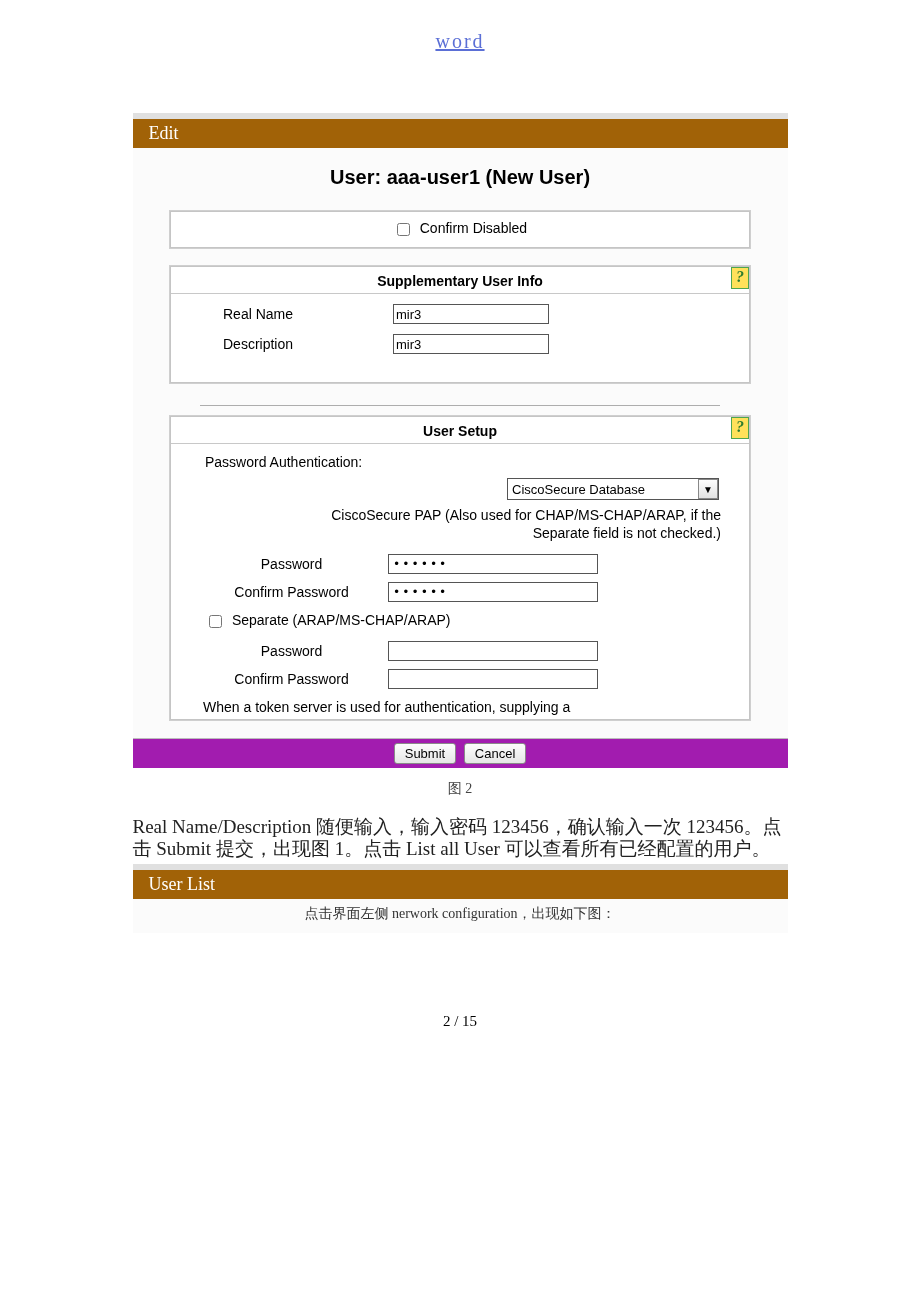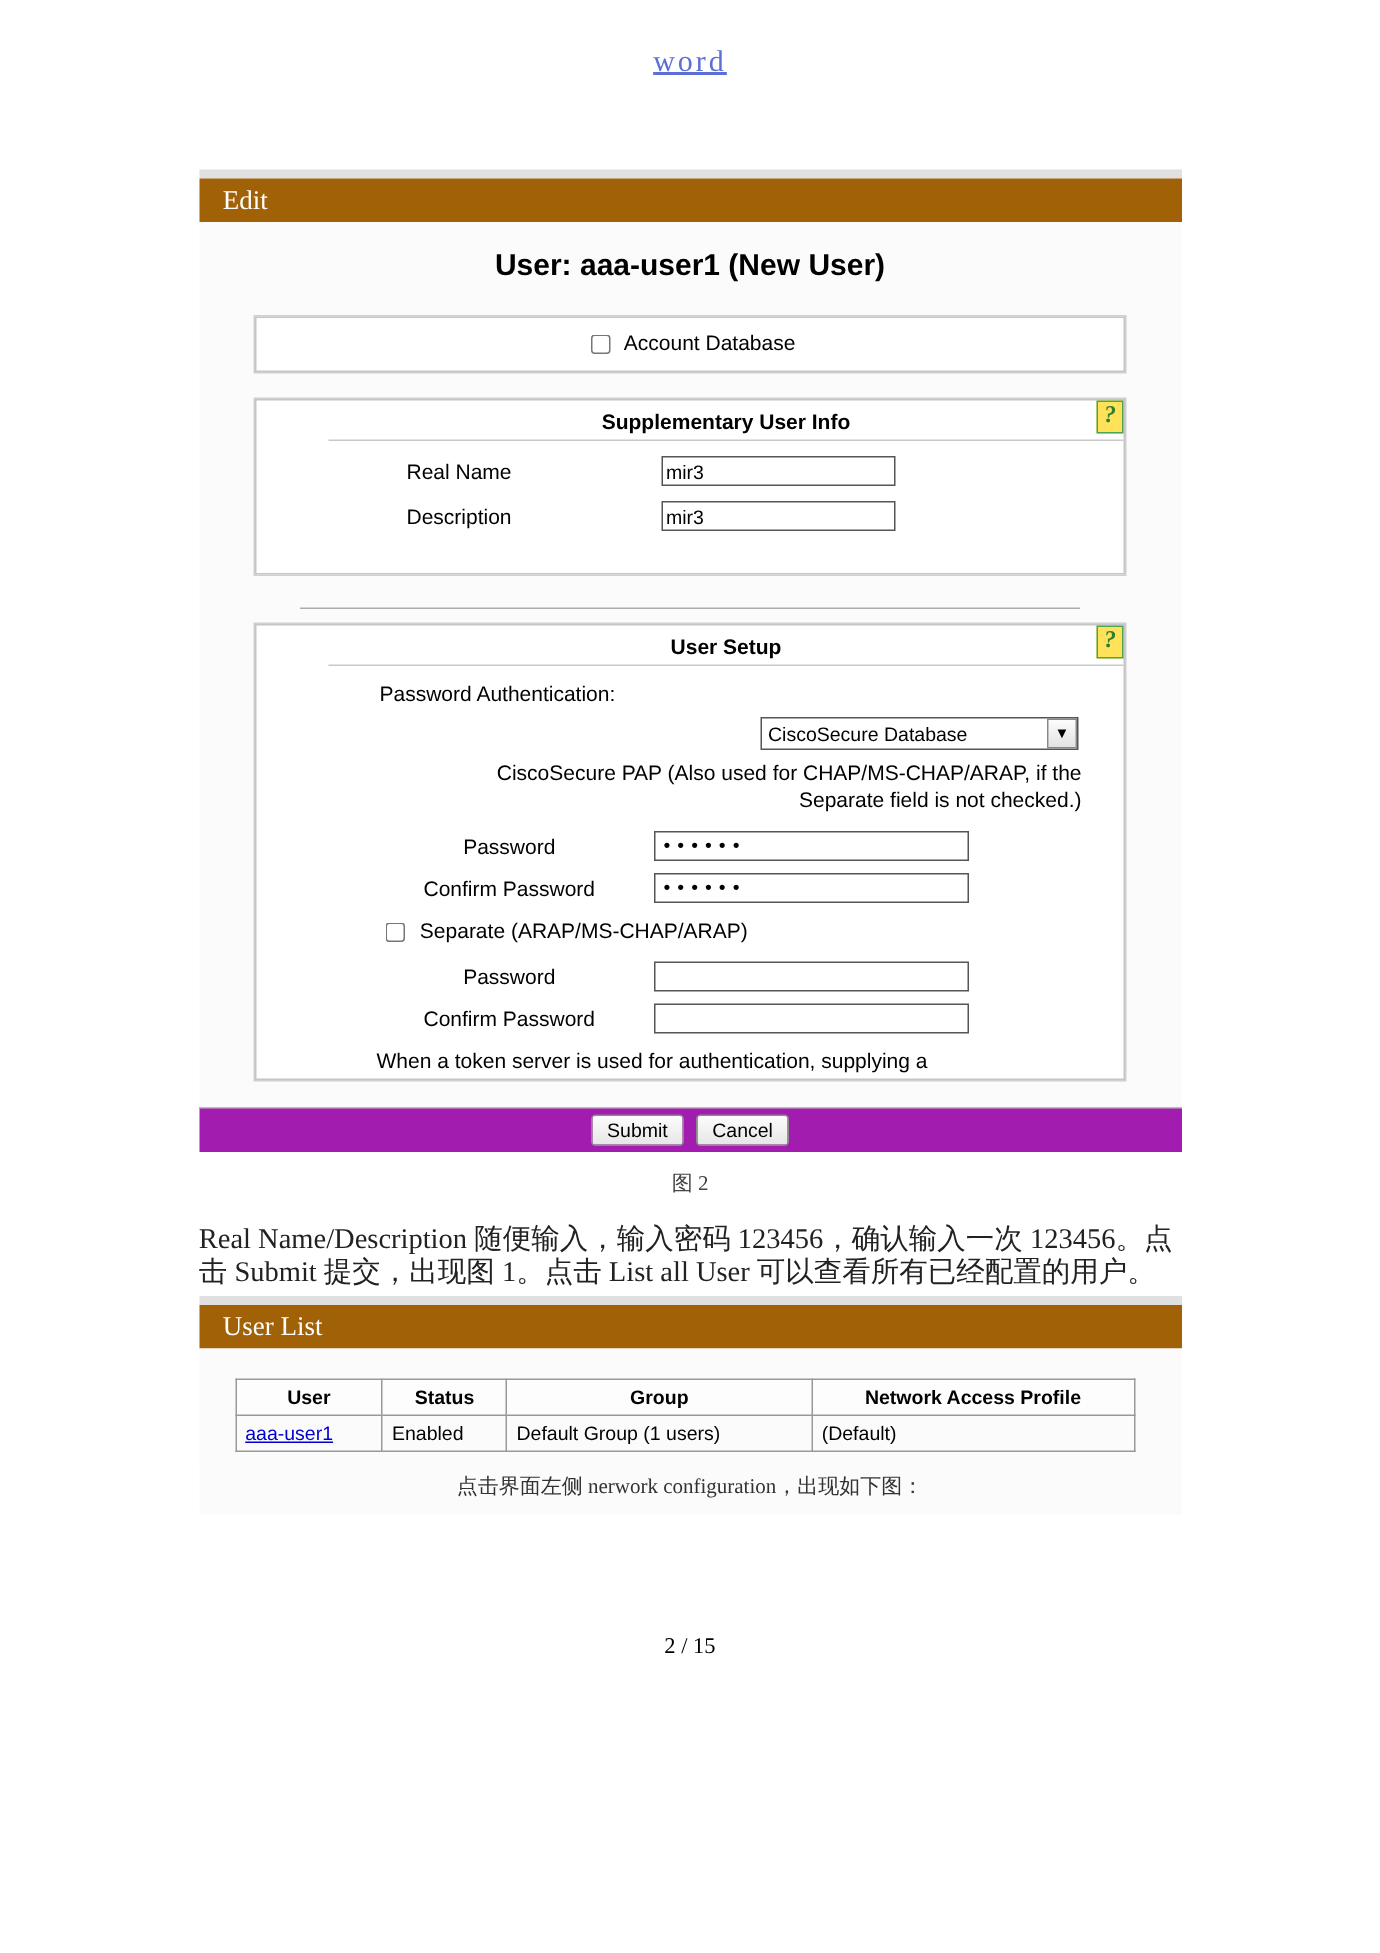--- a/index.html
+++ b/index.html
@@ -42,21 +42,20 @@
     margin: 18px 0 22px 0;
     color: #000;
   }
   .panel {
     width: 580px;
     margin: 0 auto 18px auto;
     background: #fff;
     border: 1px solid #c5c5c5;
     outline: 1px solid #cfcfcf;
     box-sizing: border-box;
-    padding-left: 48px;
   }
   .acct-panel {
     text-align: center;
     padding: 8px 0;
     font-size: 14px;
   }
   .acct-panel input {
     vertical-align: middle;
     margin-right: 6px;
   }
@@ -259,21 +258,21 @@
   <a href="#">word</a>
 </div>
 
 <div class="shot1">
   <div class="black-bar">Edit</div>
 
   <div class="user-title">User: aaa-user1 (New User)</div>
 
   <div class="panel acct-panel">
     <input type="checkbox" style="">
-    <span>Account Database</span>
+    <span>Confirm Disabled</span>
   </div>
 
   <div class="panel">
     <div class="panel-header">
       <span>Supplementary User Info</span>
       <span class="help-icon">?</span>
     </div>
     <div class="supp-body">
       <div class="row">
         <span class="lbl">Real Name</span>
@@ -346,34 +345,16 @@
     <button>Cancel</button>
   </div>
 </div>
 
 <div class="fig-label">图 2</div>
 
 <div class="cn-text">Real Name/Description 随便输入，输入密码 123456，确认输入一次 123456。点击 Submit 提交，出现图 1。点击 List all User 可以查看所有已经配置的用户。</div>
 
 <div class="shot2">
   <div class="black-bar">User List</div>
-  <div class="ulist-pad">
-    <table class="ulist">
-      <tbody>
-          <tr>
-        <th>User</th>
-        <th>Status</th>
-        <th>Group</th>
-        <th>Network Access Profile</th>
-      </tr>
-      <tr>
-        <td><a href="#">aaa-user1</a></td>
-        <td>Enabled</td>
-        <td>Default Group (1 users)</td>
-        <td>(Default)</td>
-      </tr>
-    </tbody>
-      </table>
-  </div>
   <div class="cn-sub">点击界面左侧 nerwork configuration，出现如下图：</div>
 </div>
 
 <div class="page-footer">2 / 15</div>
 
 </body></html>

